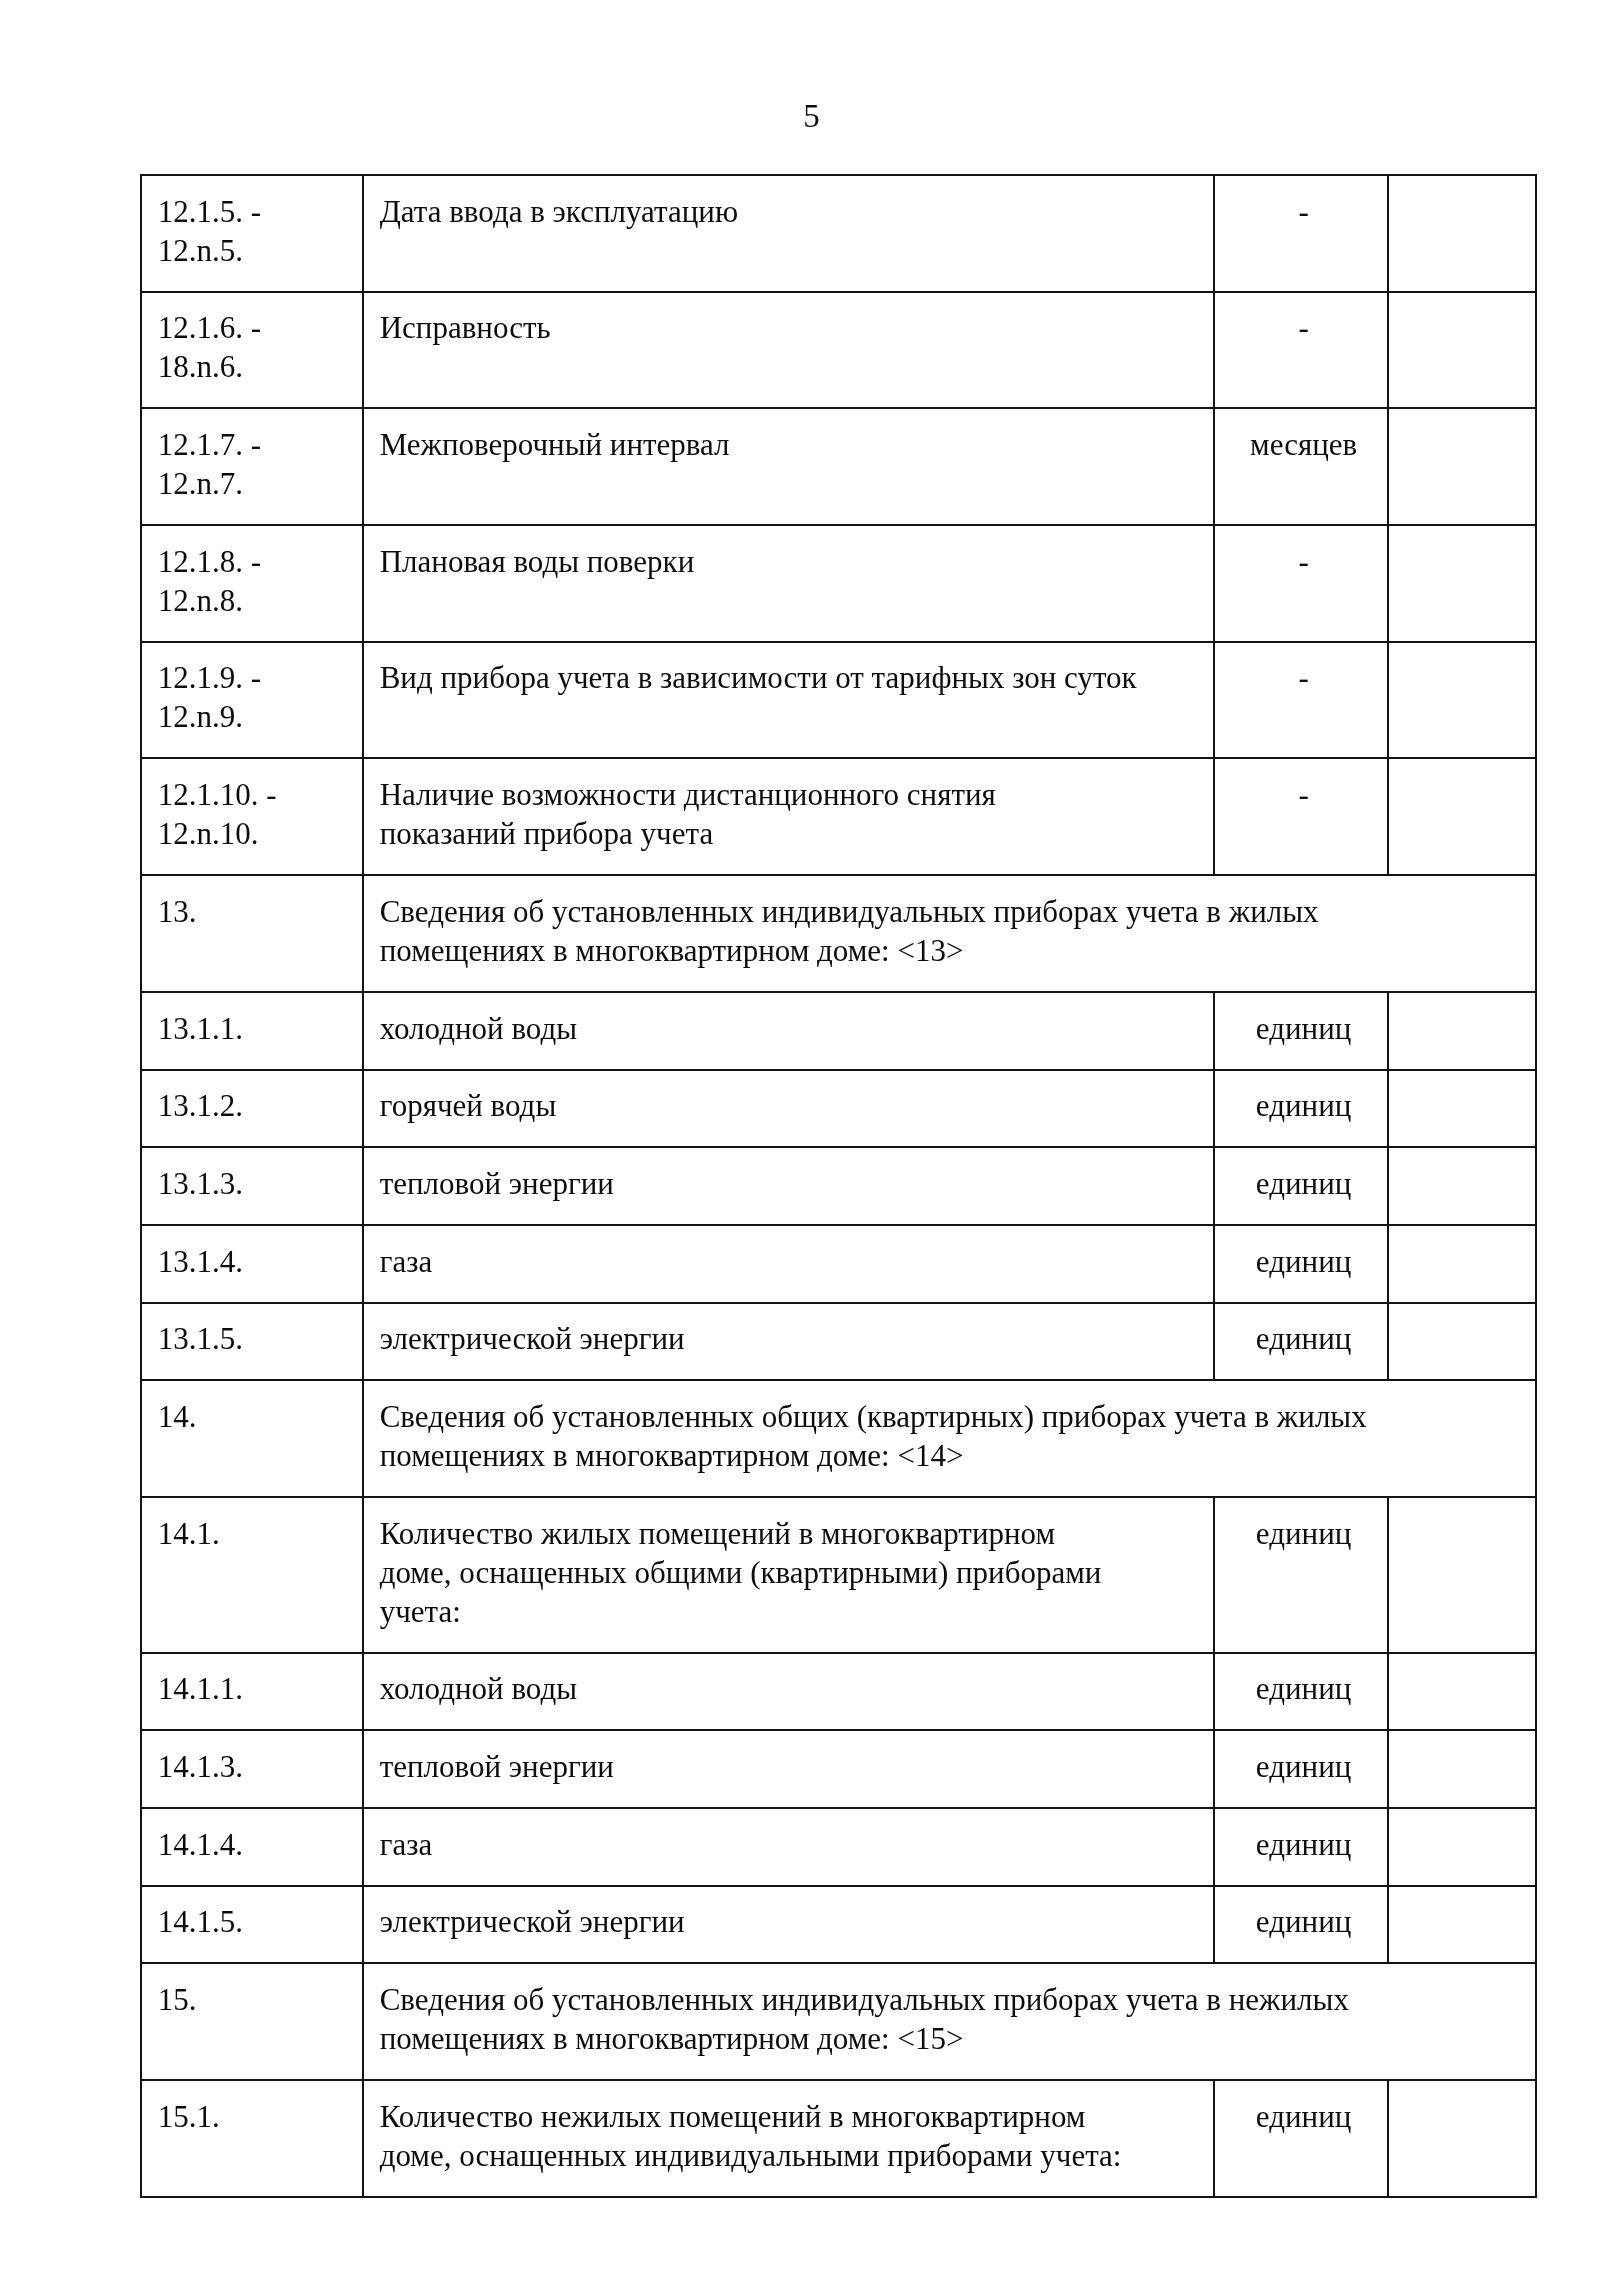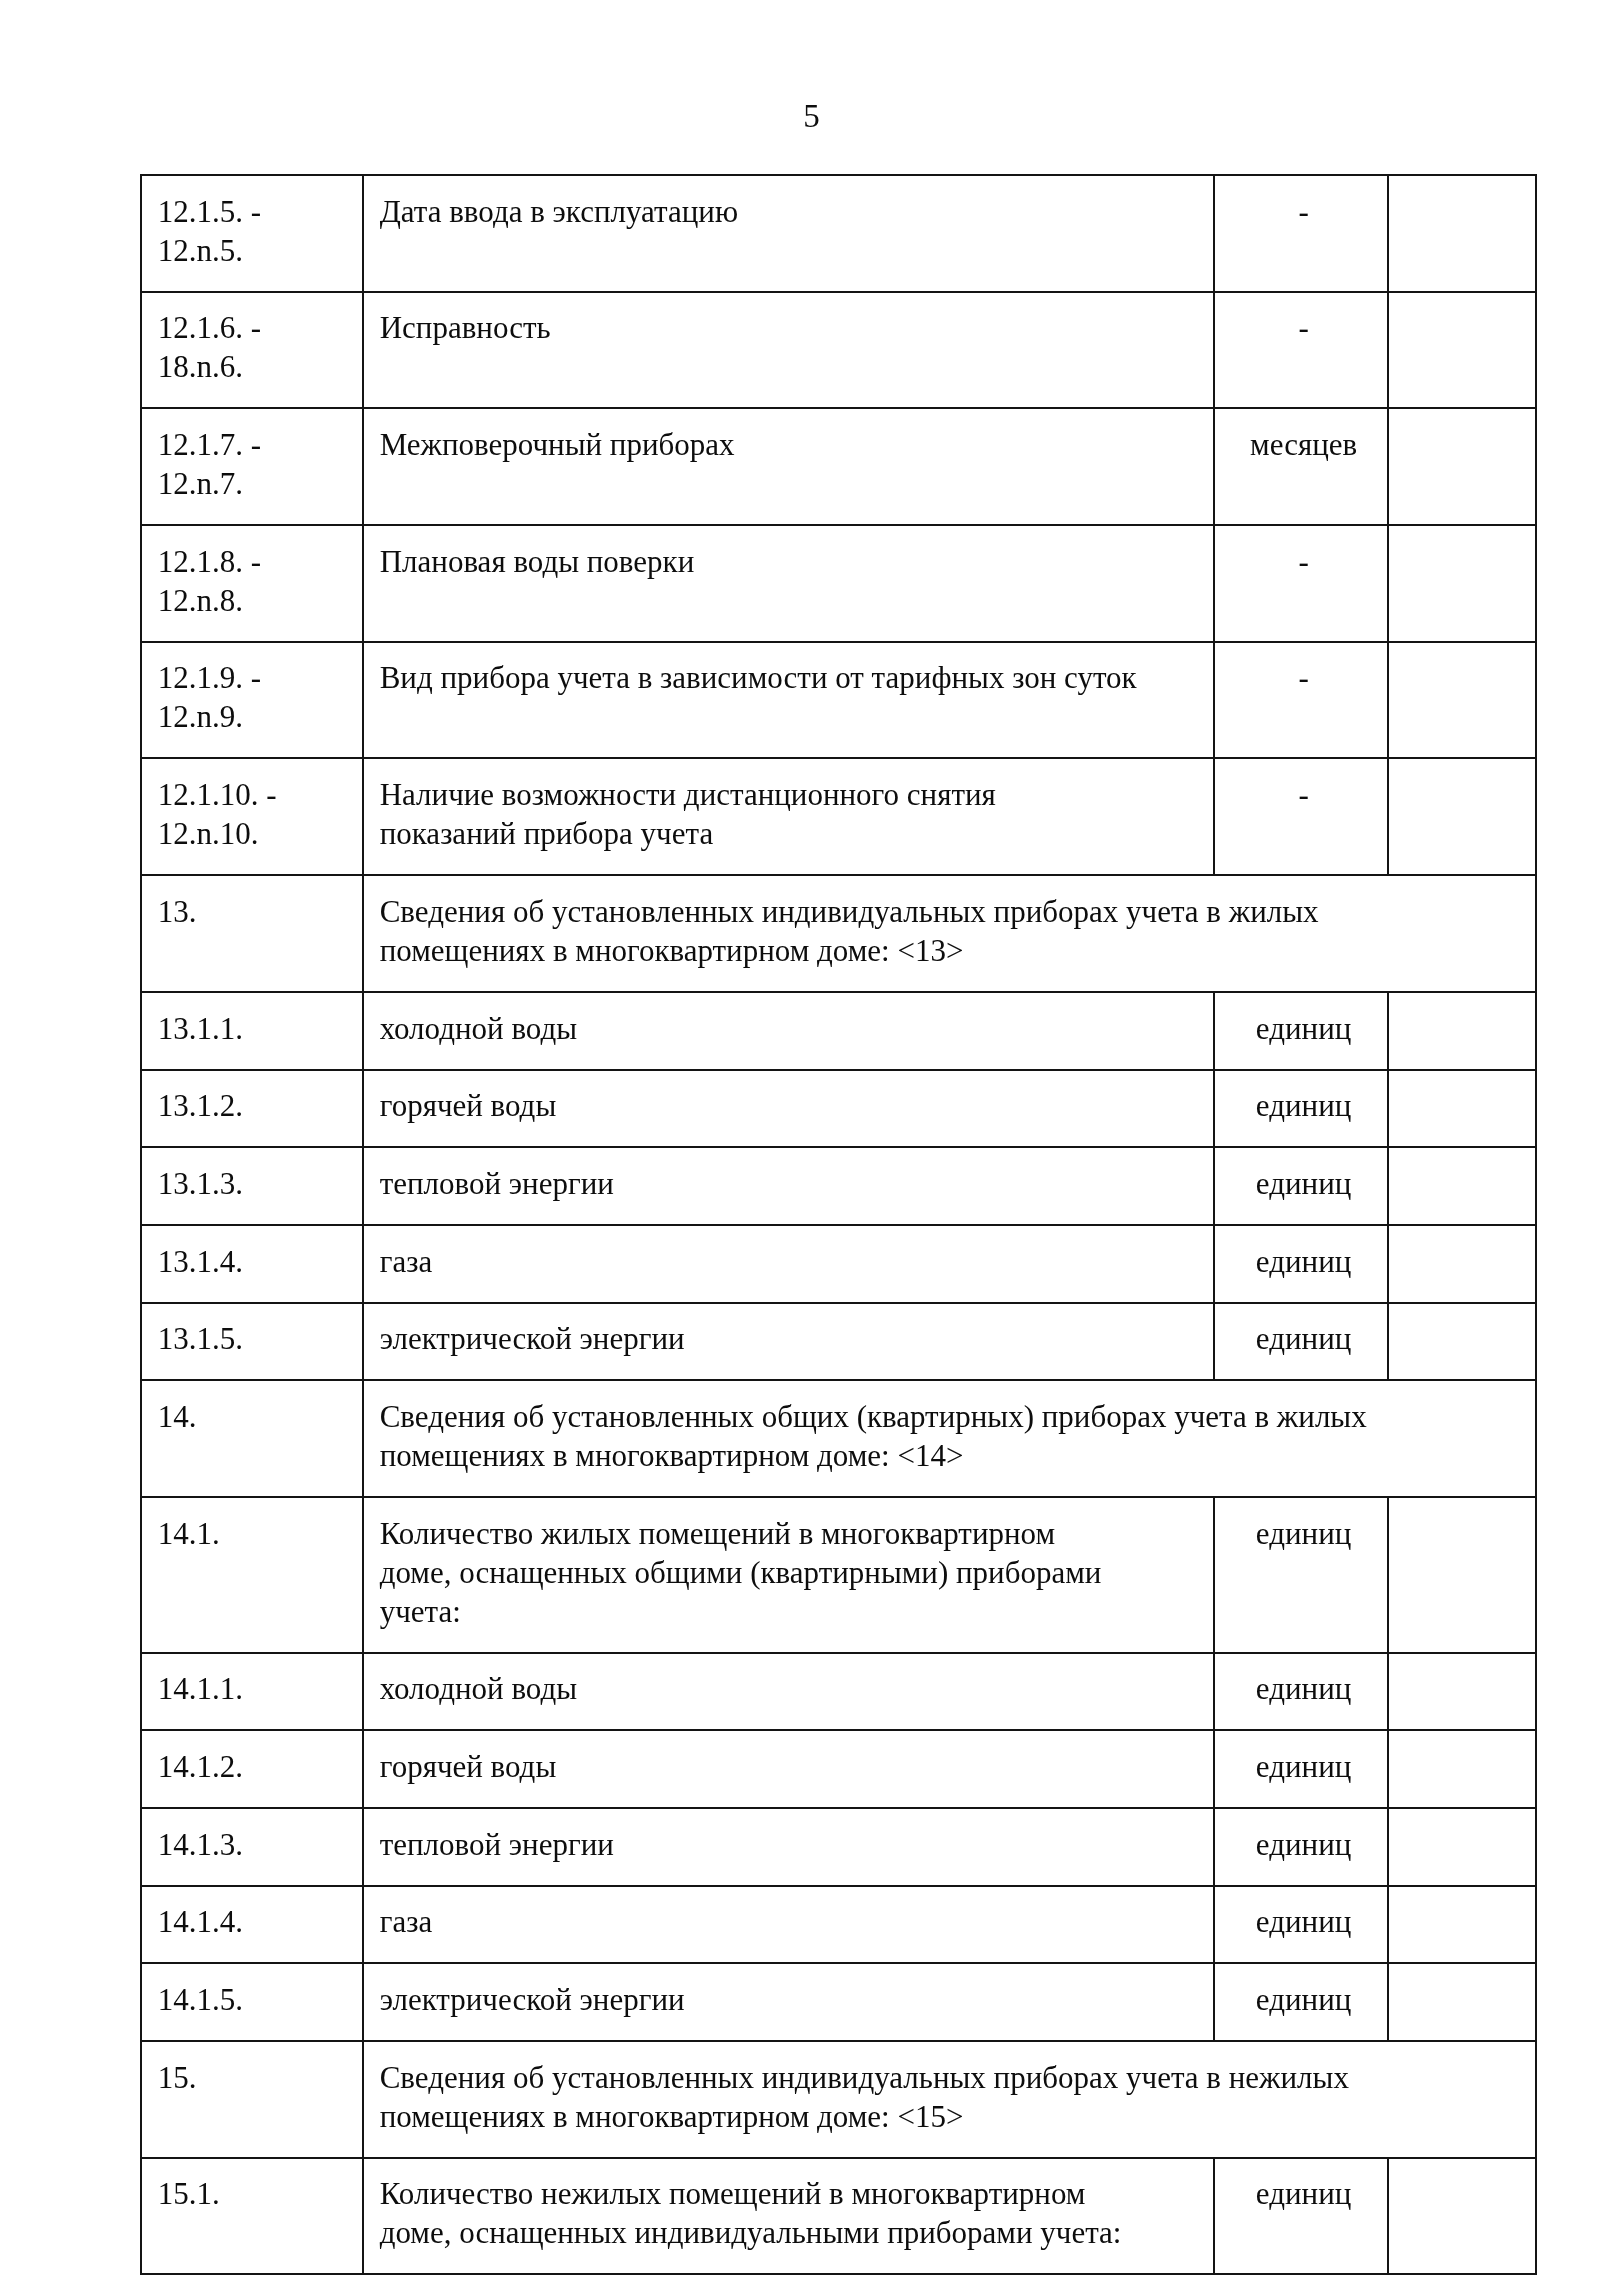--- a/index.html
+++ b/index.html
@@ -71,21 +71,21 @@
       <tr>
         <td class="col-num">12.1.6. -
 18.n.6.</td>
         <td class="col-desc">Исправность</td>
         <td class="col-unit">-</td>
         <td class="col-value"></td>
       </tr>
       <tr>
         <td class="col-num">12.1.7. -
 12.n.7.</td>
-        <td class="col-desc">Межповерочный приборах</td>
+        <td class="col-desc">Межповерочный интервал</td>
         <td class="col-unit">месяцев</td>
         <td class="col-value"></td>
       </tr>
       <tr>
         <td class="col-num">12.1.8. -
 12.n.8.</td>
         <td class="col-desc">Плановая воды поверки</td>
         <td class="col-unit">-</td>
         <td class="col-value"></td>
       </tr>
@@ -152,26 +152,20 @@
         <td class="col-unit">единиц</td>
         <td class="col-value"></td>
       </tr>
       <tr>
         <td class="col-num">14.1.1.</td>
         <td class="col-desc">холодной воды</td>
         <td class="col-unit">единиц</td>
         <td class="col-value"></td>
       </tr>
       <tr>
-        <td class="col-num">14.1.2.</td>
-        <td class="col-desc">горячей воды</td>
-        <td class="col-unit">единиц</td>
-        <td class="col-value"></td>
-      </tr>
-      <tr>
         <td class="col-num">14.1.3.</td>
         <td class="col-desc">тепловой энергии</td>
         <td class="col-unit">единиц</td>
         <td class="col-value"></td>
       </tr>
       <tr>
         <td class="col-num">14.1.4.</td>
         <td class="col-desc">газа</td>
         <td class="col-unit">единиц</td>
         <td class="col-value"></td>

